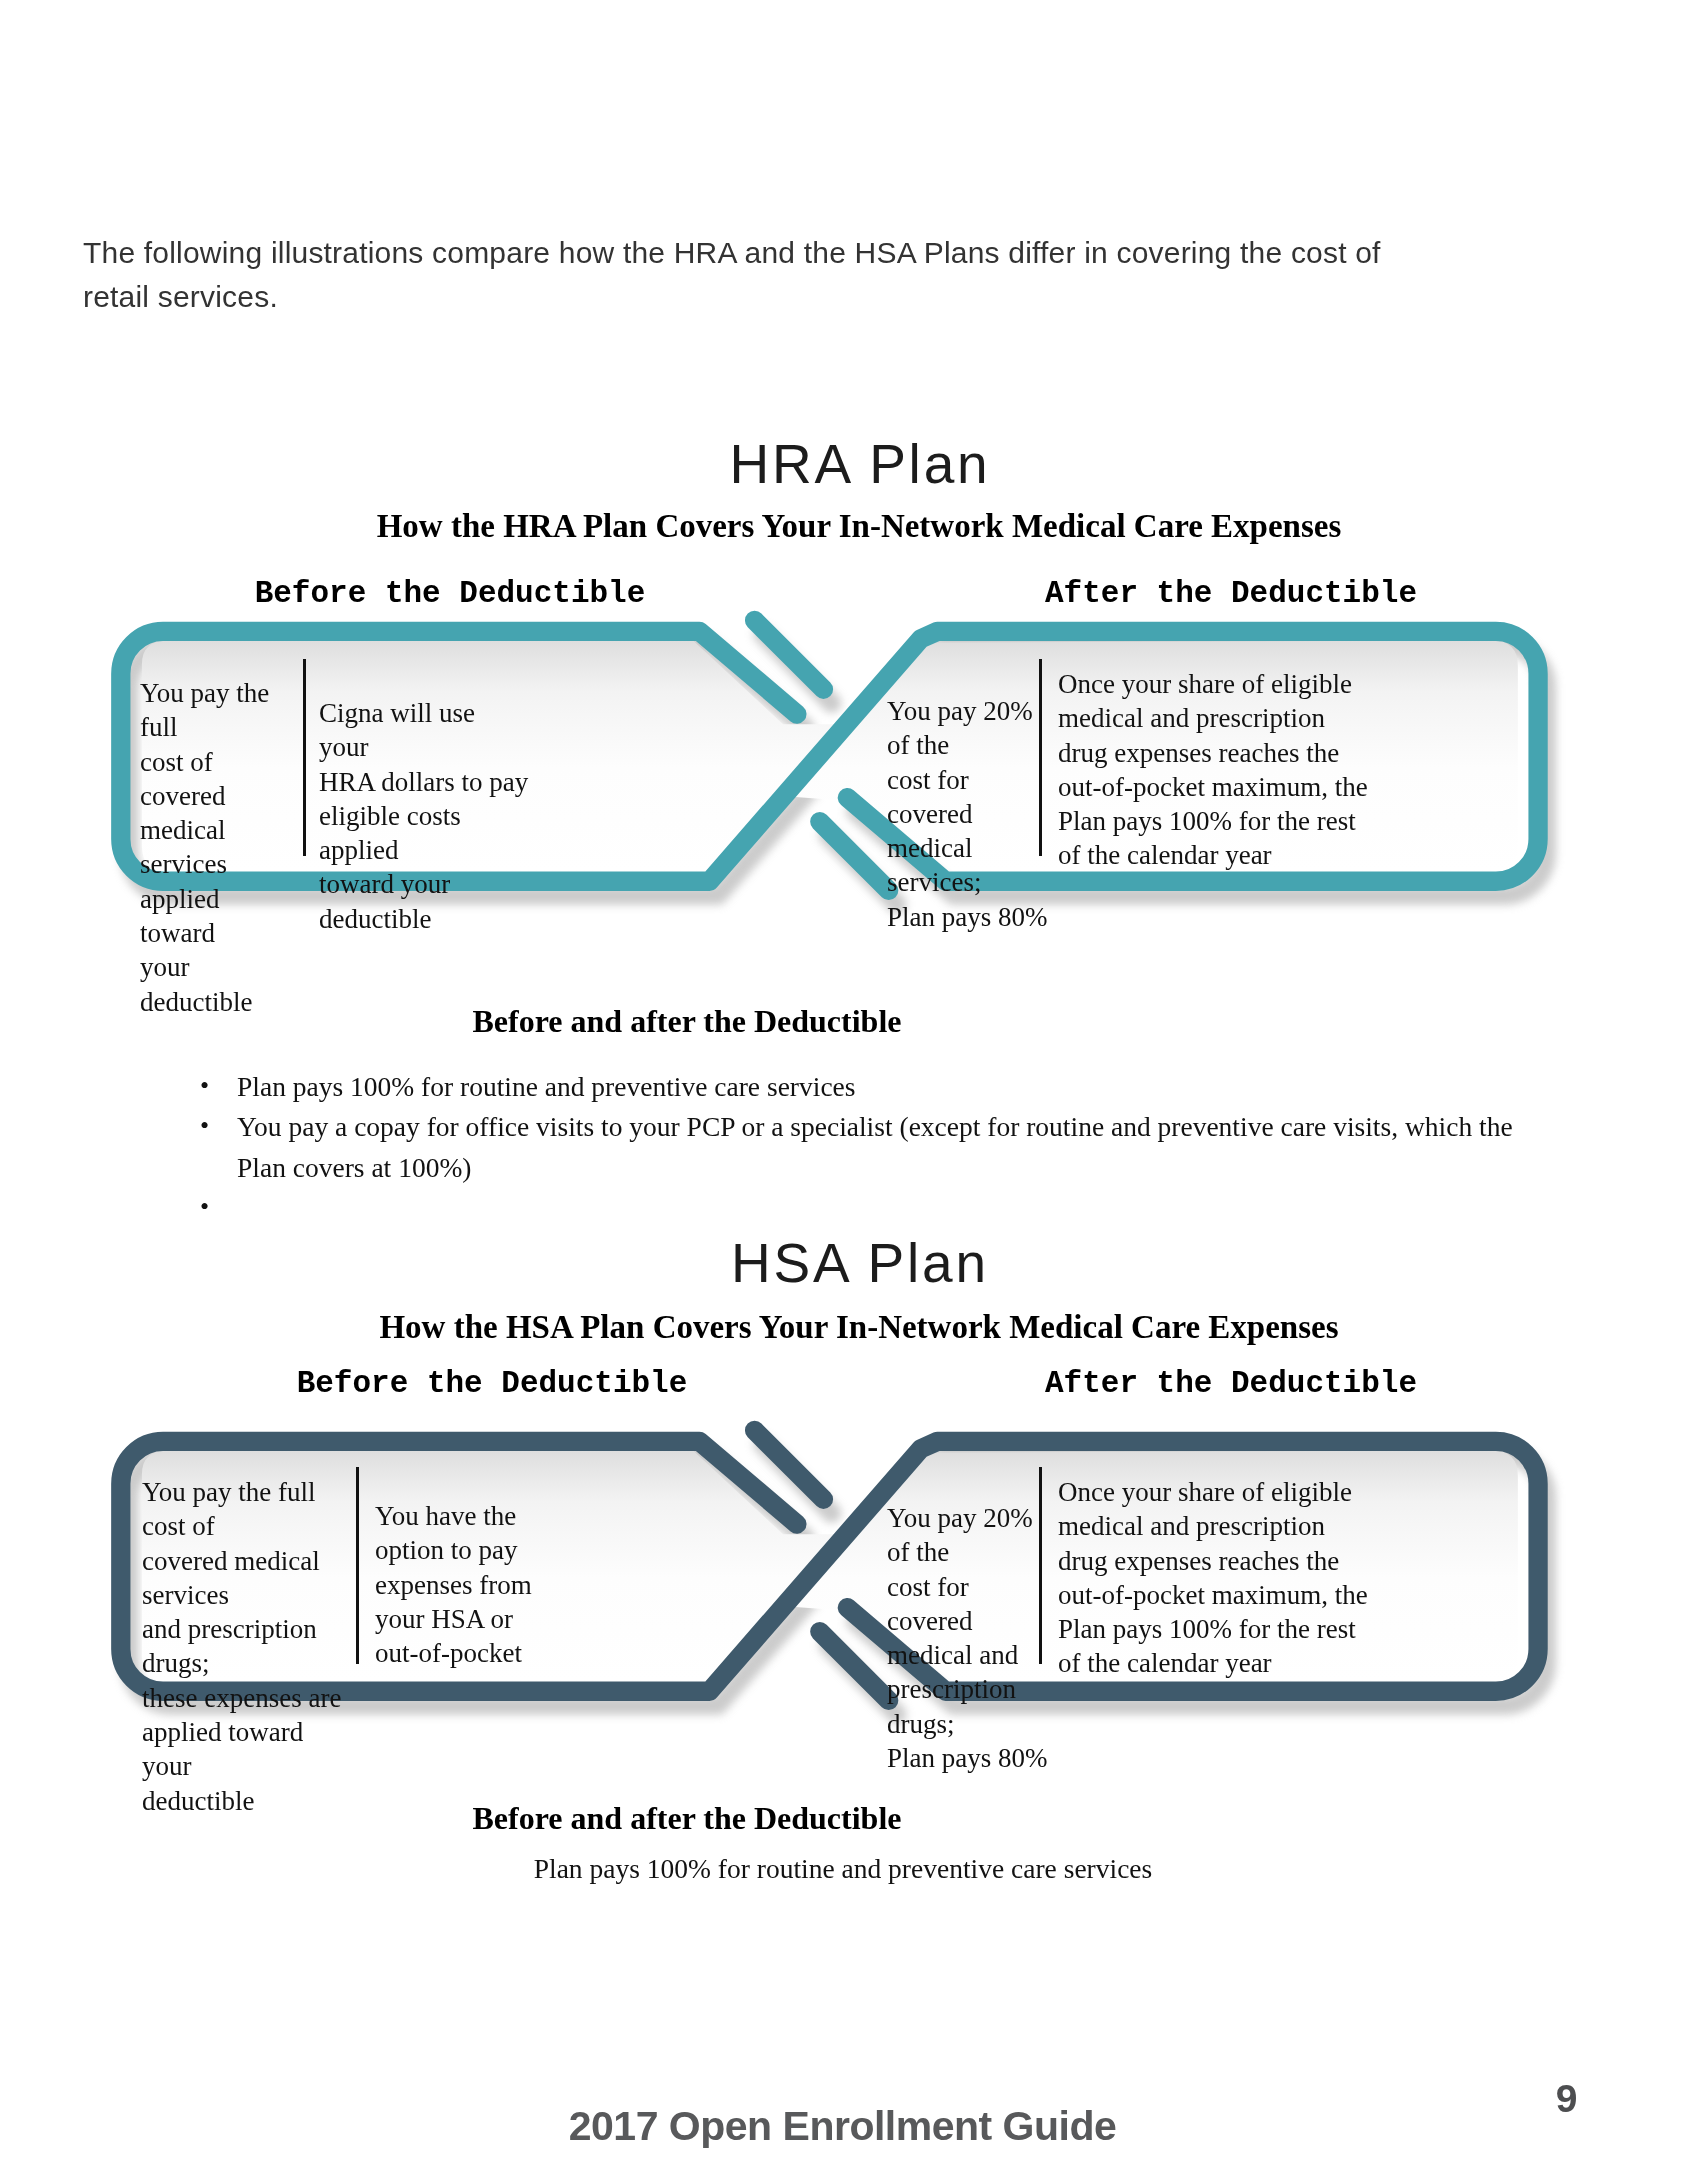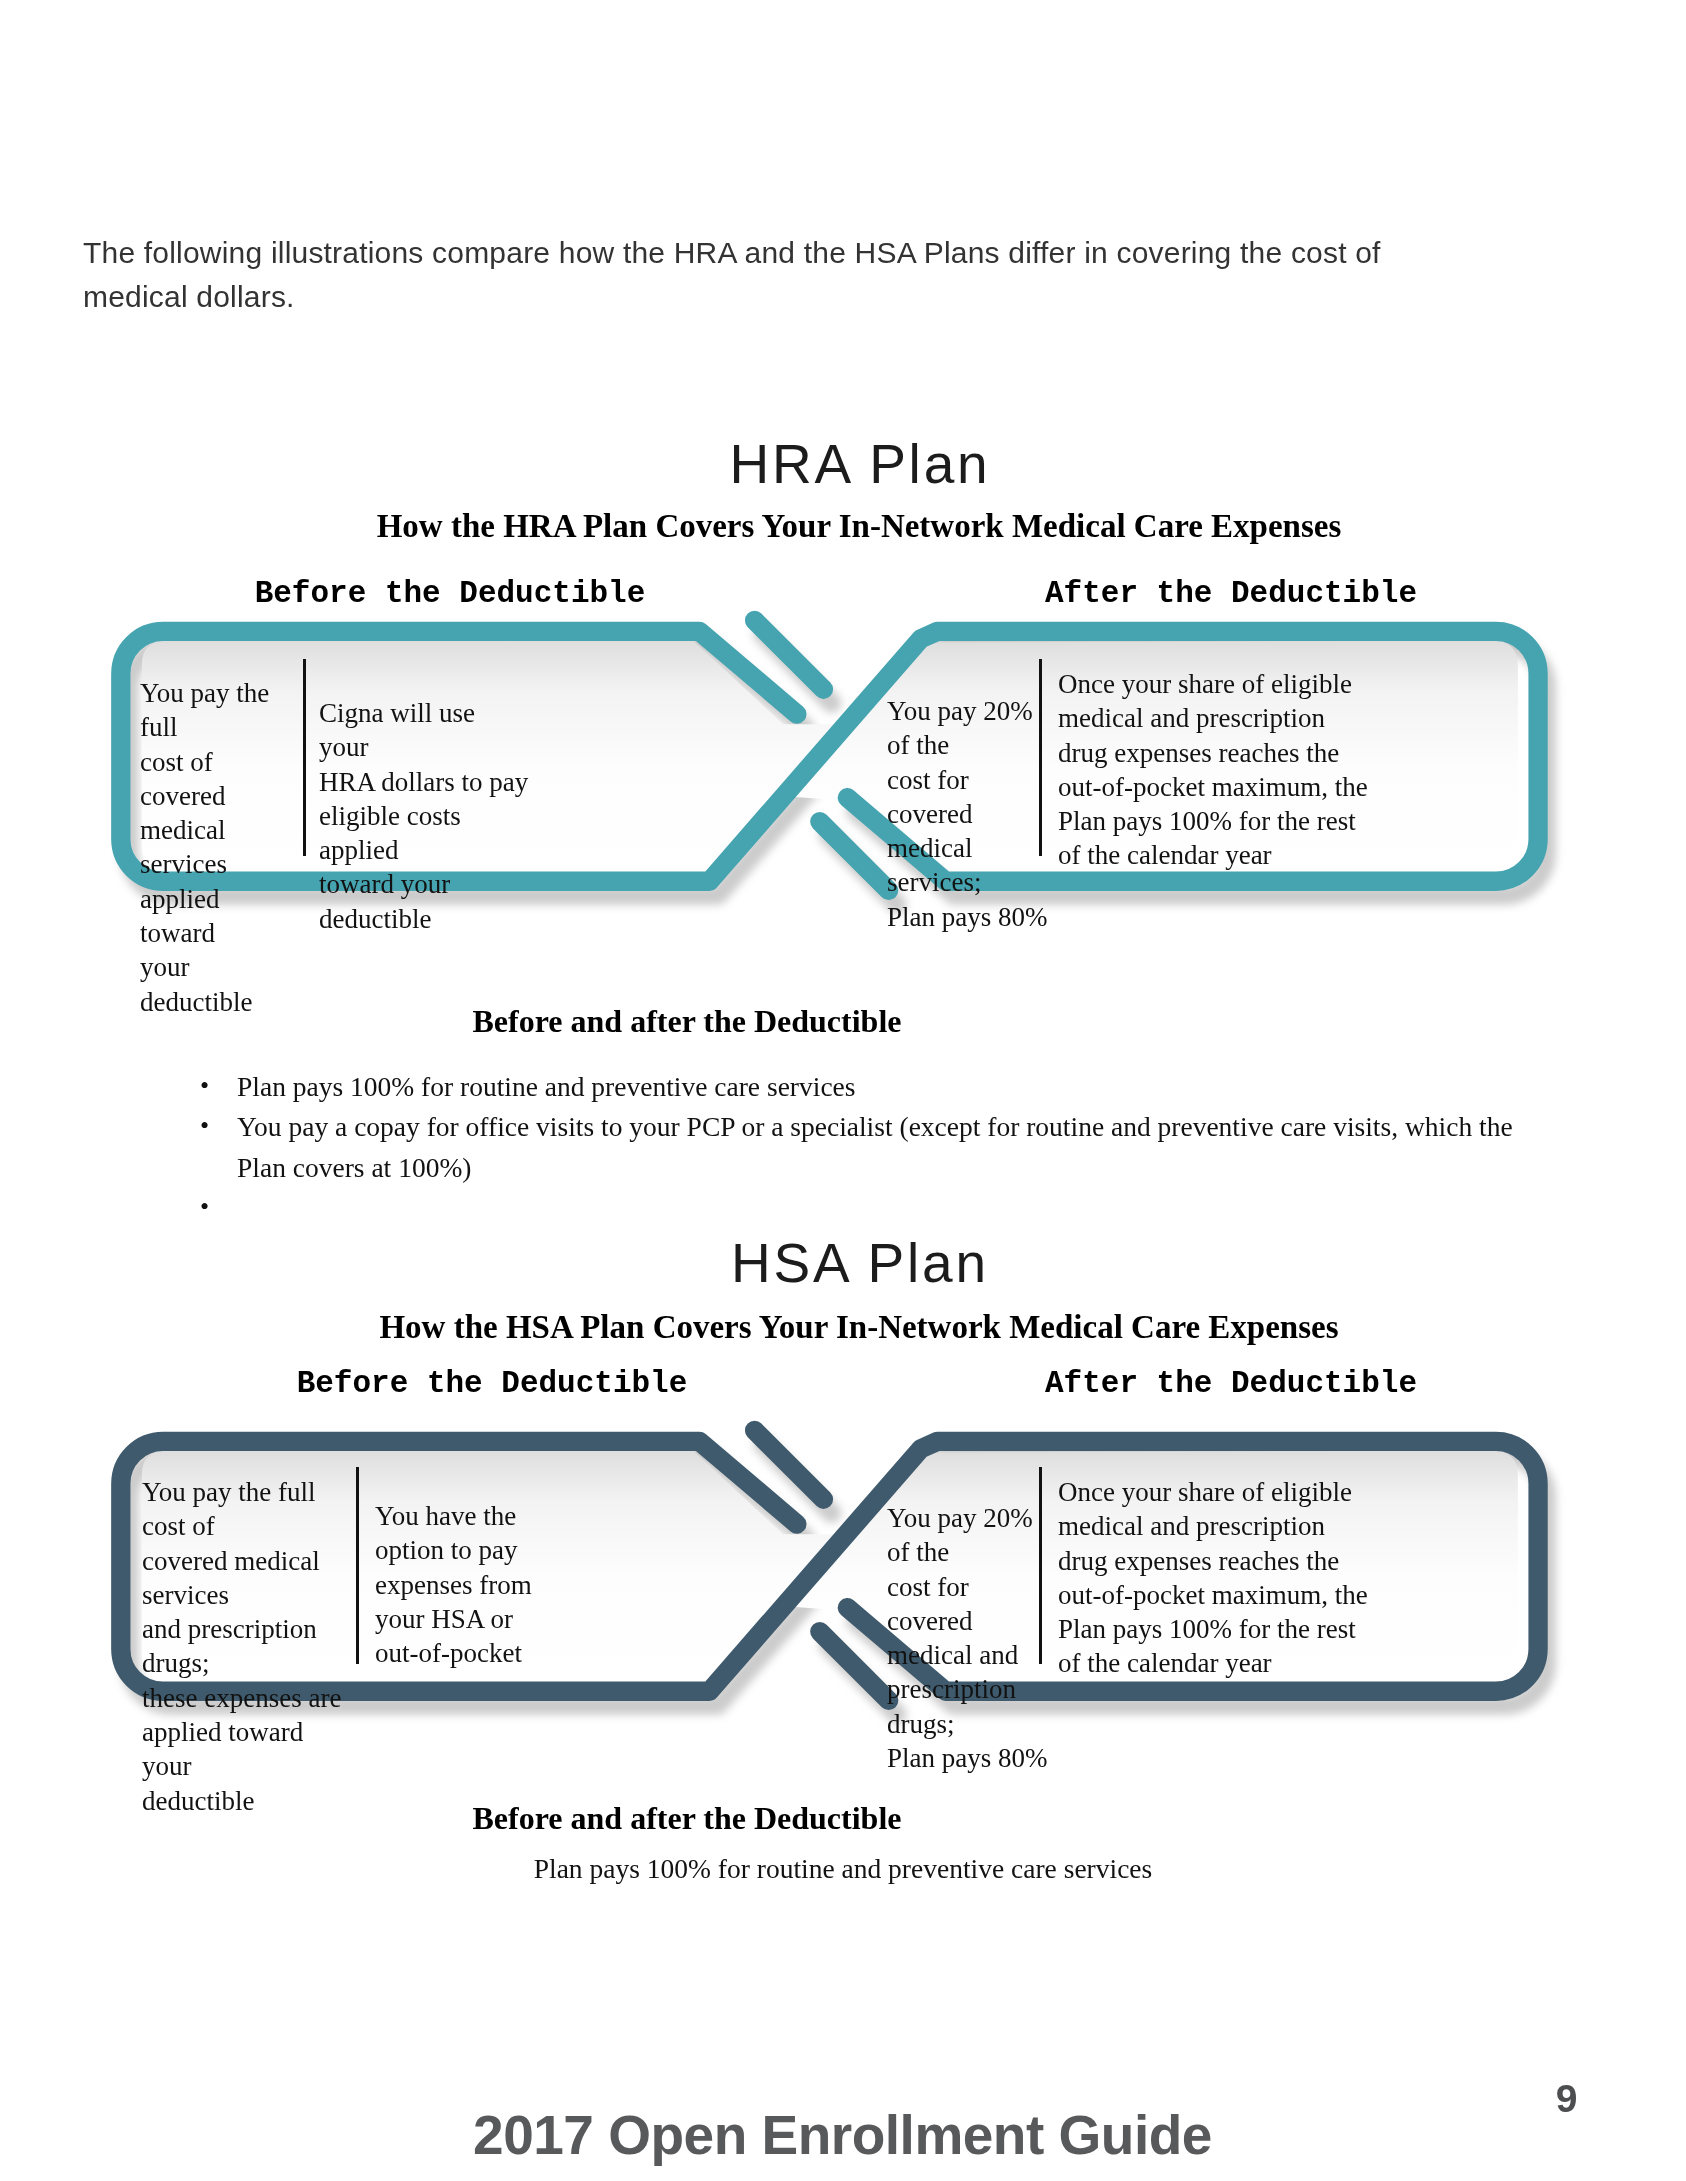--- a/index.html
+++ b/index.html
@@ -40,34 +40,34 @@
   .both-note{
     left:0;width:1686px;text-align:center;
     font-size:27.5px;color:#121212;
   }
   .bullets{left:200px;top:1067px;width:1368px;}
   .bullet-row{display:flex;align-items:flex-start;font-size:27.5px;line-height:1.47;color:#121212;}
   .bullet-dot{width:37px;flex:0 0 37px;font-size:26px;}
   .footer-title{
     left:108px;top:2103px;width:1469px;text-align:center;
     font-family:"Liberation Sans", sans-serif;font-weight:bold;
-    font-size:55px;color:#58595b;letter-spacing:-0.5px;
+    font-size:41px;color:#58595b;letter-spacing:-0.5px;
   }
   .page-number{
     left:1539px;top:2077px;width:55px;text-align:center;
     font-family:"Liberation Sans", sans-serif;font-weight:bold;
     font-size:39px;color:#4d4e50;
   }
 </style>
 </head>
 <body>
 
 <div class="abs intro">
   <span>The following illustrations compare how the HRA and the HSA Plans differ in covering the cost of</span><br>
-  <span>medical dollars.</span>
+  <span>retail services.</span>
 </div>
 
 <h1 class="abs plan-title" style="top:415px;">HRA Plan</h1>
 <h2 class="abs plan-subtitle" style="top:508px;">How the HRA Plan Covers Your In-Network Medical Care Expenses</h2>
 <div class="abs col-label" style="left:211px;top:576px;">Before the Deductible</div>
 <div class="abs col-label" style="left:992px;top:576px;">After the Deductible</div>
 
 <svg class="abs ribbon" style="top:613px;" width="1488" height="317" viewBox="0 0 1620 345" aria-hidden="true">
   <defs>
     <linearGradient id="fadeA" x1="0" y1="0" x2="0" y2="1">

